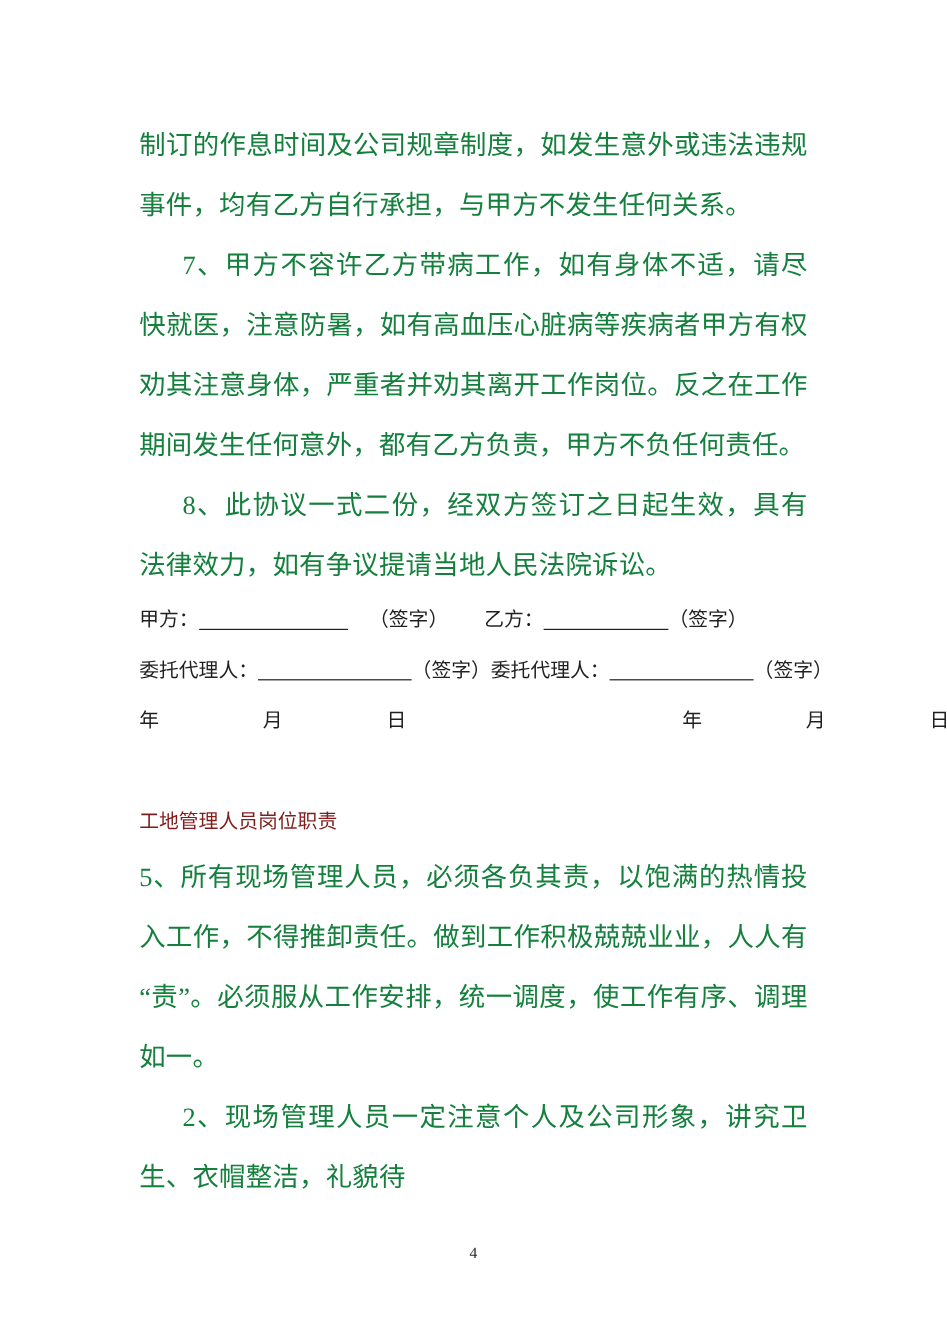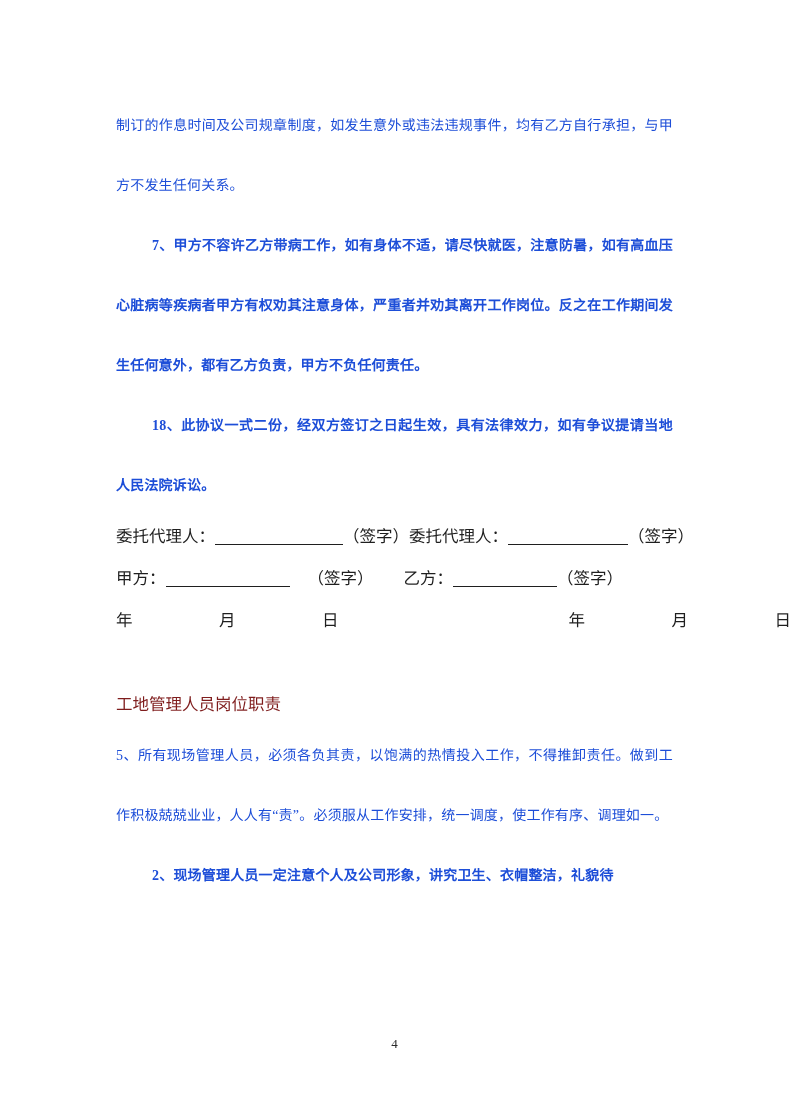--- a/index.html
+++ b/index.html
@@ -27,32 +27,31 @@
 
   .content {
     position: absolute;
     left: 116px;
     top: 96px;
     width: 557px;
   }
 
   
   .para {
-    font-size: 14px;
-    line-height: 60px;
+    font-size: 22px;
+    line-height: 50px;
     text-align: justify;
     text-justify: inter-character;
     margin: 0;
     letter-spacing: 0.2px;
-    color: #1d4ed8;
+    color: #15803d;
     white-space: pre-wrap;
   }
   .para.indent {
     text-indent: 36px;
-    font-weight: bold;
   }
   .para.last-line-full {
     text-align-last: left;
   }
 
   
   .sig-row {
     font-size: 16.5px;
     line-height: 42px;
     color: #1f1f1f;
@@ -110,25 +109,25 @@
 <div class="page">
   <div class="content">
 
     <p class="para">制订的作息时间及公司规章制度，如发生意外或违法违规事件，均有乙方自行承担，与甲方不发生任何关系。</p>
 
     <p class="para indent">7、甲方不容许乙方带病工作，如有身体不适，请尽快就医，注意防暑，如有高血压心脏病等疾病者甲方有权劝其注意身体，严重者并劝其离开工作岗位。反之在工作期间发生任何意外，都有乙方负责，甲方不负任何责任。</p>
 
 
 
 
-    <p class="para indent">18、此协议一式二份，经双方签订之日起生效，具有法律效力，如有争议提请当地人民法院诉讼。</p>
+    <p class="para indent">8、此协议一式二份，经双方签订之日起生效，具有法律效力，如有争议提请当地人民法院诉讼。</p>
+
+    <div class="sig-row"><span>甲方：</span><span class="sig-line w-a"></span><span class="gap-sm"></span><span>（签字）</span><span class="gap-md"></span><span>乙方：</span><span class="sig-line w-b"></span><span>（签字）</span></div>
 
     <div class="sig-row"><span>委托代理人：</span><span class="sig-line w-c"></span><span>（签字）</span><span>委托代理人：</span><span class="sig-line w-d"></span><span>（签字）</span></div>
-
-    <div class="sig-row"><span>甲方：</span><span class="sig-line w-a"></span><span class="gap-sm"></span><span>（签字）</span><span class="gap-md"></span><span>乙方：</span><span class="sig-line w-b"></span><span>（签字）</span></div>
 
     <div class="date-row"><span class="date-seg">年    月    日</span><span class="gap-date"></span><span class="date-seg">年    月    日</span></div>
 
     <div class="spacer-row"></div>
 
     <p class="section-heading">工地管理人员岗位职责</p>
 
     <p class="para">5、所有现场管理人员，必须各负其责，以饱满的热情投入工作，不得推卸责任。做到工作积极兢兢业业，人人有“责”。必须服从工作安排，统一调度，使工作有序、调理如一。</p>
 
     <p class="para indent last-line-full">2、现场管理人员一定注意个人及公司形象，讲究卫生、衣帽整洁，礼貌待</p>

